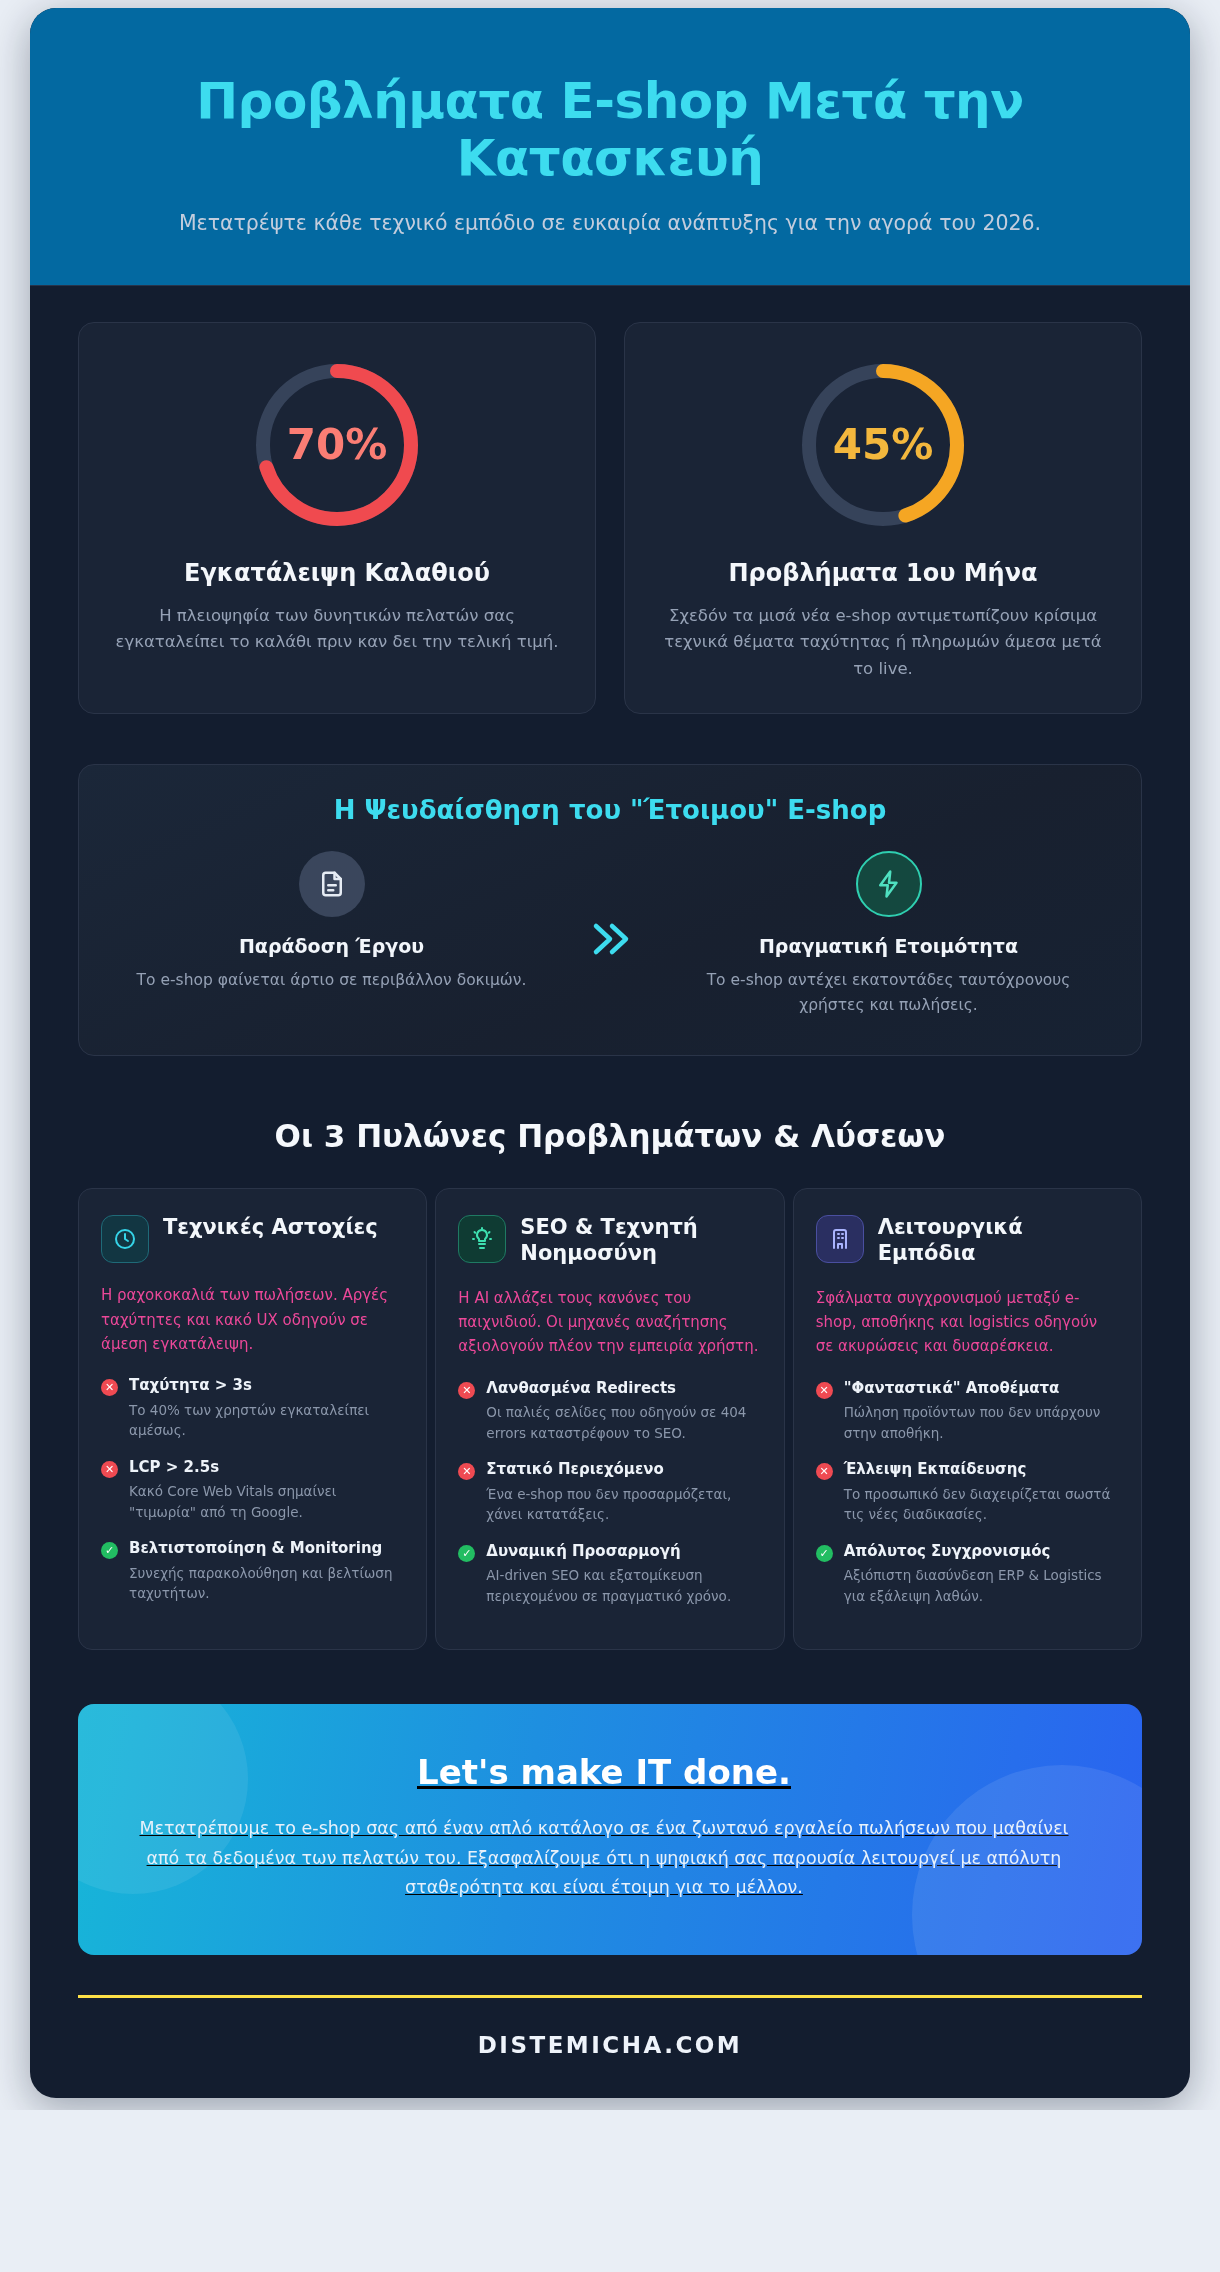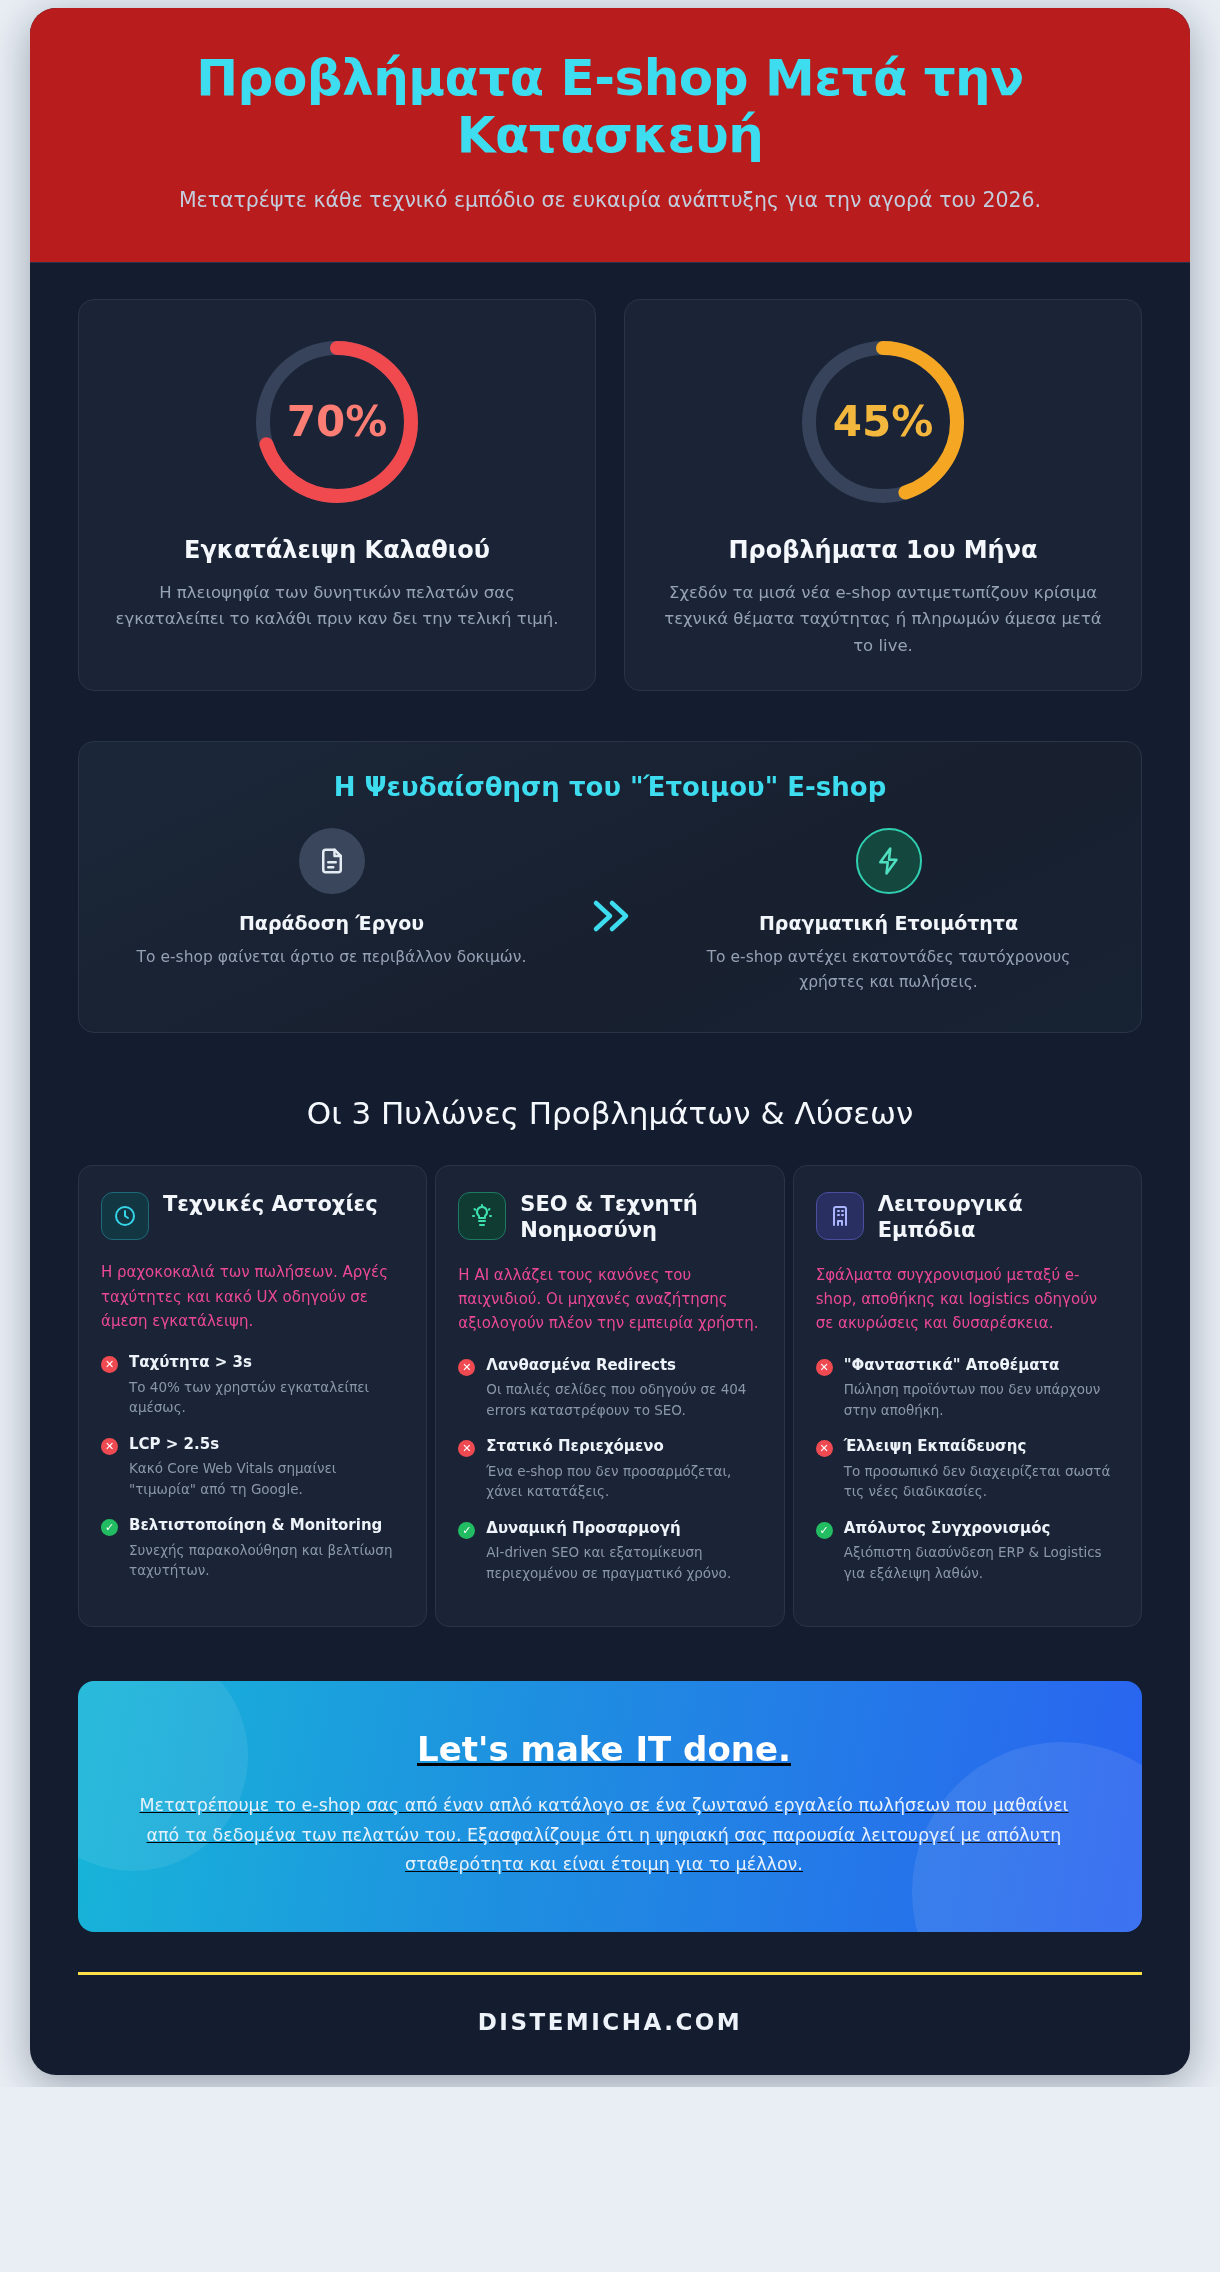--- a/index.html
+++ b/index.html
@@ -14,22 +14,22 @@
     width: 1160px;
     margin: 0 auto;
     background: #131d2f;
     border-radius: 26px;
     overflow: hidden;
     box-shadow: 0 10px 40px rgba(10,20,40,0.35);
   }
 
   
   .hero {
-    background: #b91c1c;
-    padding: 42px 48px 46px 48px;
+    background: #0369a1;
+    padding: 65px 48px 46px 48px;
     text-align: center;
     border-bottom: 1px solid #27344b;
   }
   .hero h1 {
     color: #3ddcef;
     font-size: 50px;
     line-height: 1.14;
     font-weight: 700;
     letter-spacing: -0.5px;
   }
@@ -117,21 +117,21 @@
     display: flex; align-items: center; justify-content: center;
     align-self: center;
     padding-top: 10px;
   }
 
   
   .pillars-title {
     text-align: center;
     color: #f5f8fc;
     font-size: 31px;
-    font-weight: 400;
+    font-weight: 700;
     margin: 62px 0 34px 0;
   }
   .pillars { display: flex; gap: 8px; align-items: stretch; }
   .pillar {
     flex: 1 1 0;
     background: #1a2436;
     border: 1px solid #2a3448;
     border-radius: 14px;
     padding: 26px 22px 26px 22px;
   }

